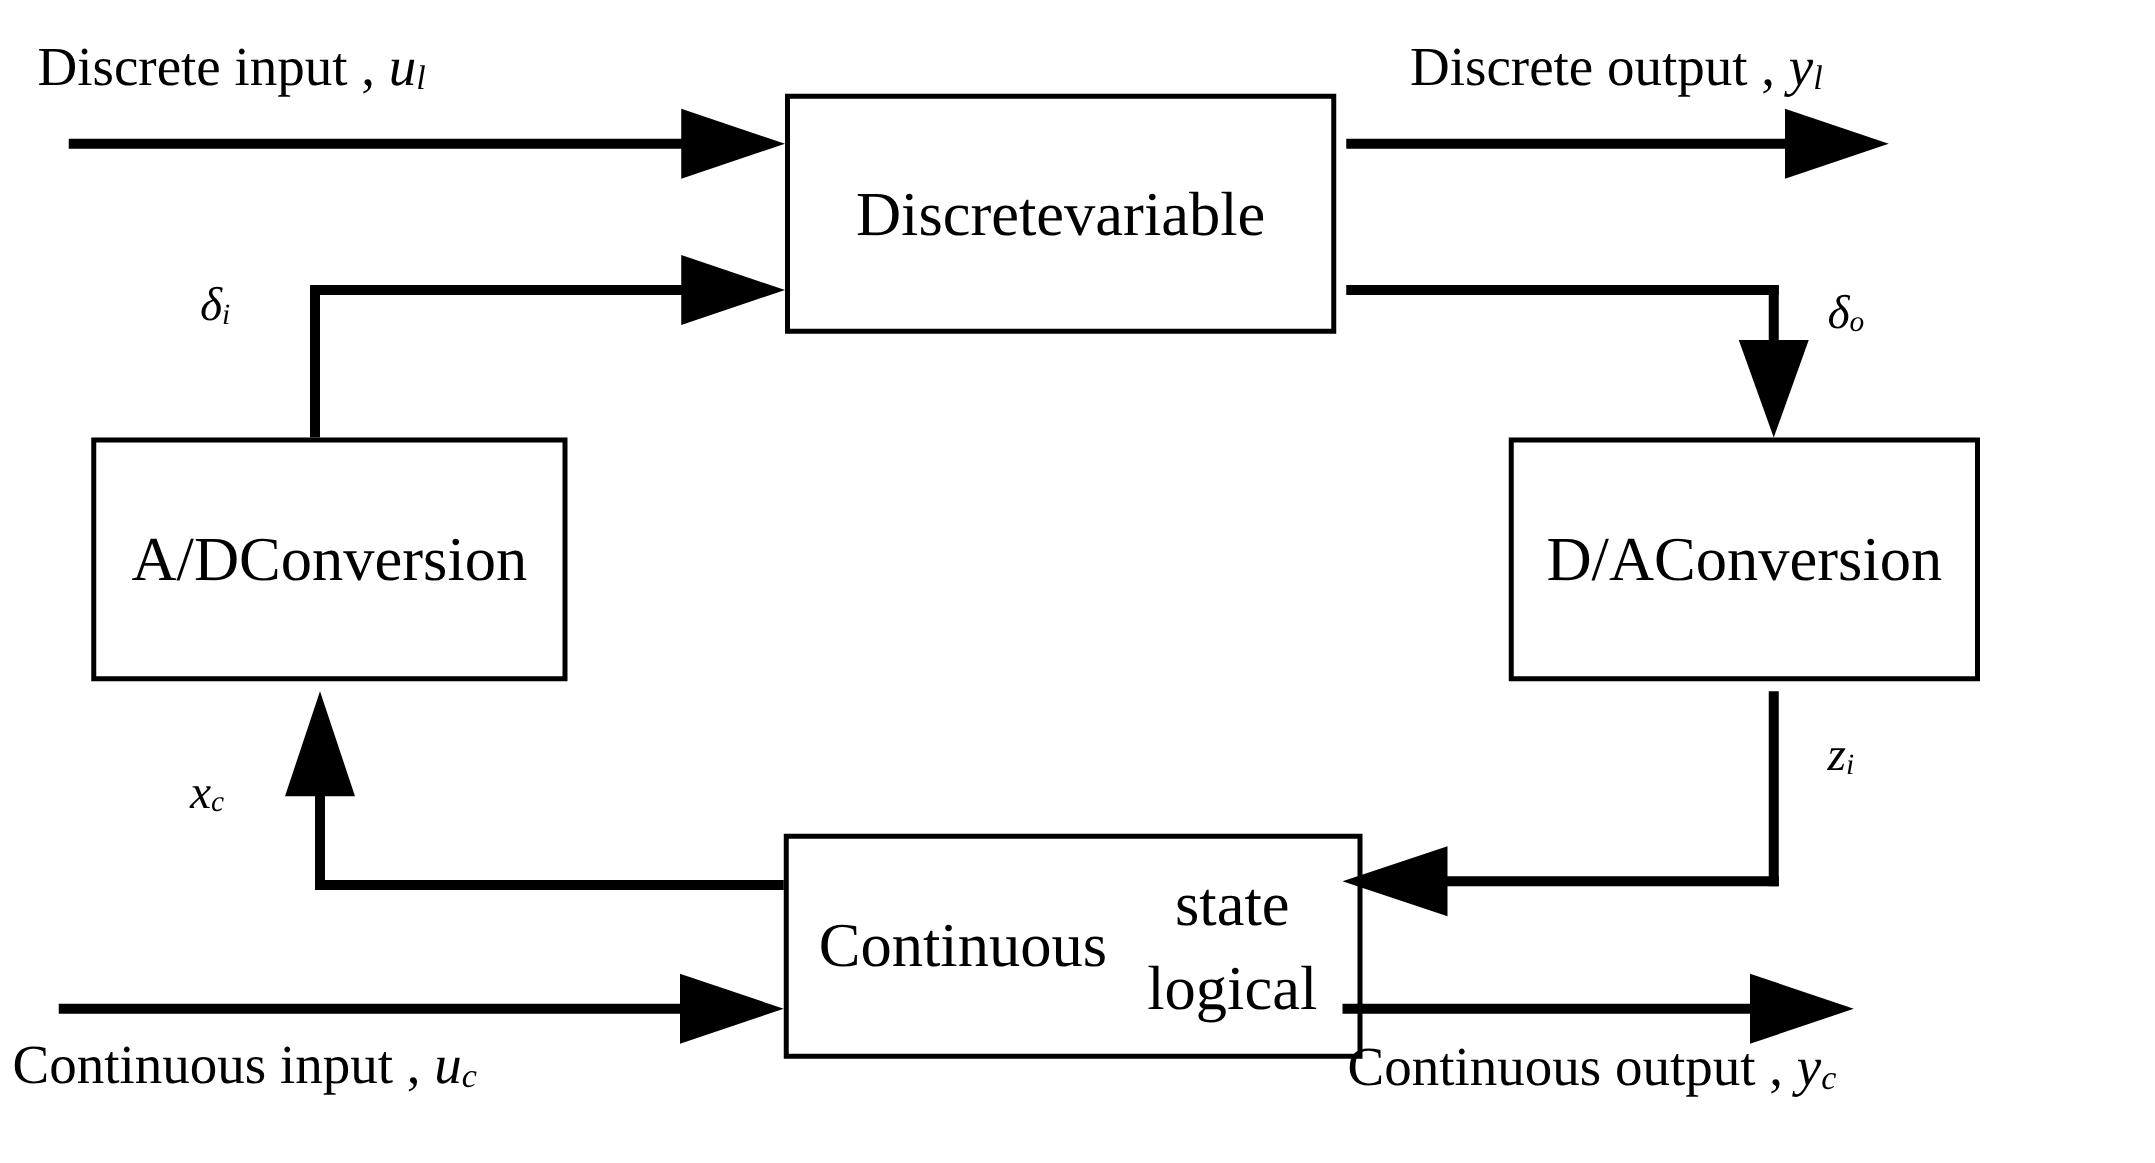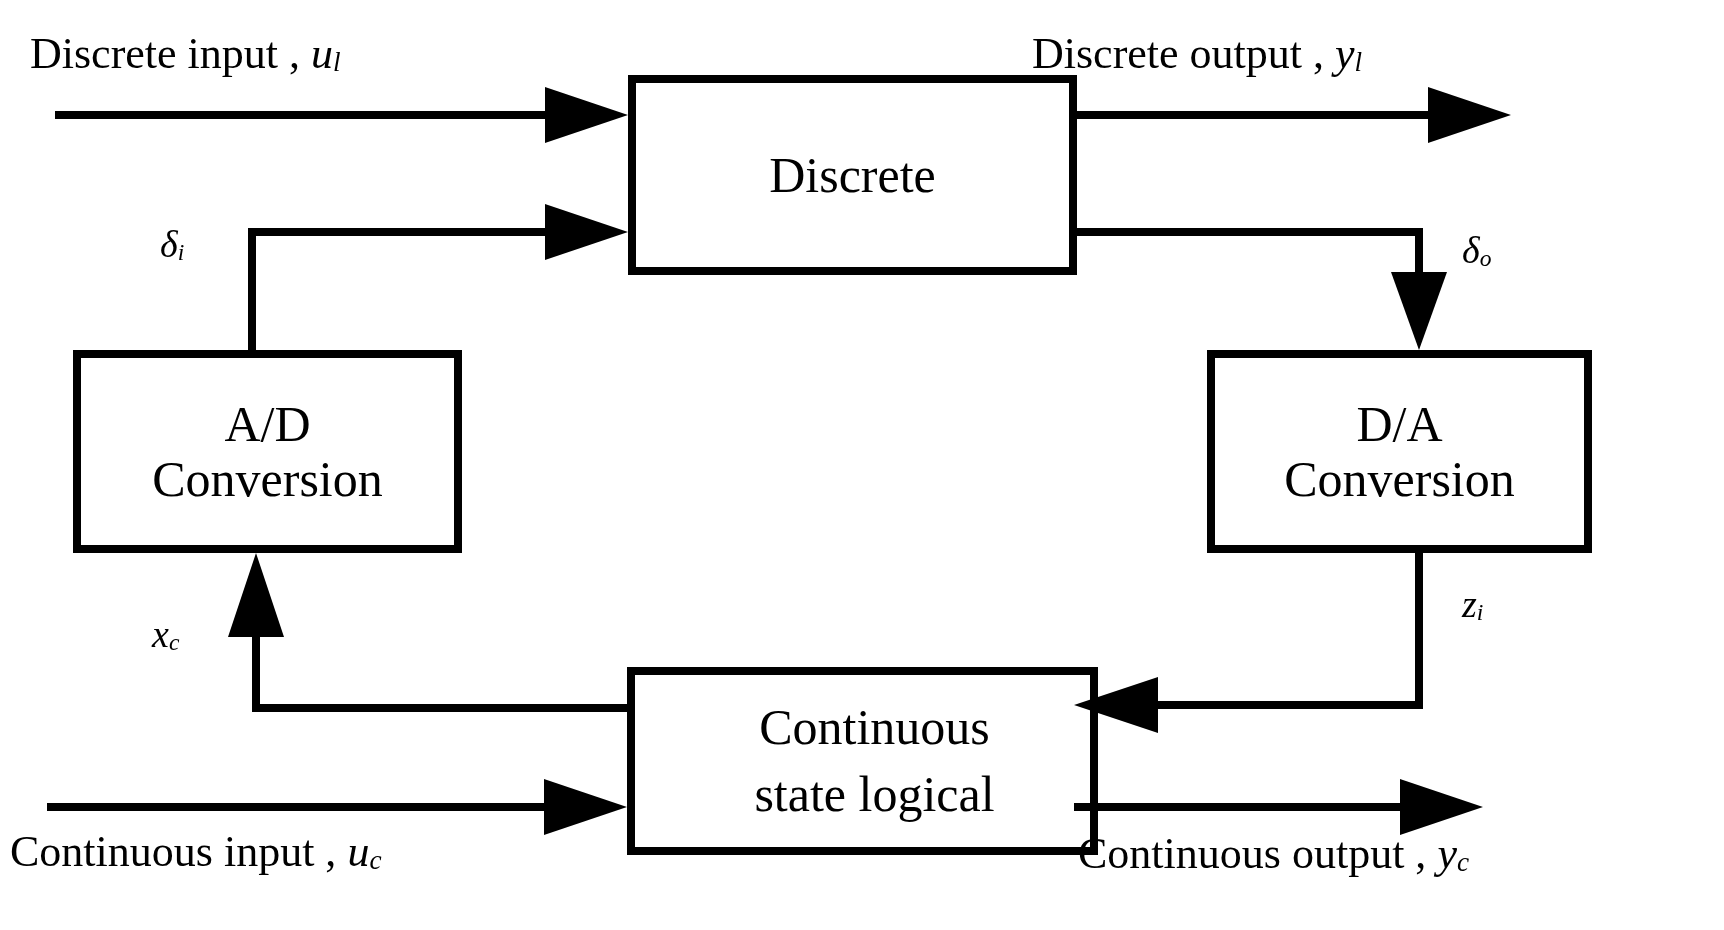--- a/index.html
+++ b/index.html
@@ -11,24 +11,24 @@
     position: relative;
     width: 1724px;
     height: 930px;
     background: #ffffff;
     overflow: hidden;
     font-family: "Liberation Serif", "DejaVu Serif", serif;
     color: #000000;
   }
   .box {
     position: absolute;
-    border: 8px solid #000000;
+    border: 4px solid #000000;
     background: #ffffff;
     display: flex;
-    flex-direction: column;
+    flex-direction: row;
     align-items: center;
     justify-content: center;
     text-align: center;
     font-size: 50px;
     line-height: 1.22;
   }
   .box--spread {
     justify-content: center;
     line-height: 1.1;
   }
@@ -85,20 +85,21 @@
     white-space: nowrap;
   }
 </style>
 </head>
 <body>
 
 <div class="canvas">
 
   <div class="box" style="left:628px; top:75px; width:433px; height:184px;">
     <div>Discrete</div>
+    <div>variable</div>
   </div>
 
   <div class="box box--spread" style="left:73px; top:350px; width:373px; height:187px;">
     <div>A/D</div>
     <div>Conversion</div>
   </div>
 
   <div class="box box--spread" style="left:1207px; top:350px; width:369px; height:187px;">
     <div>D/A</div>
     <div>Conversion</div>
@@ -134,21 +135,21 @@
   <div class="line" style="left:47px; top:803px; width:500px; height:8px;"></div>
   <div class="arr arr-r" style="left:544px; top:779px;"></div>
 
   <div class="line" style="left:1074px; top:803px; width:330px; height:8px;"></div>
   <div class="arr arr-r" style="left:1400px; top:779px;"></div>
 
   <div class="lbl" style="left:30px; top:28px;">
     <span>Discrete input , </span><span class="mvar">u</span><sub class="msub">l</sub>
   </div>
 
-  <div class="lbl" style="left:1032px; top:28px;text-align:right;">
+  <div class="lbl" style="left:1128px; top:28px;text-align:right;">
     <span>Discrete output , </span><span class="mvar">y</span><sub class="msub">l</sub>
   </div>
 
   <div class="lbl" style="left:10px; top:826px;">
     <span>Continuous input , </span><span class="mvar">u</span><sub class="msub">c</sub>
   </div>
 
   <div class="lbl" style="left:1078px; top:828px;">
     <span>Continuous output , </span><span class="mvar">y</span><sub class="msub">c</sub>
   </div>

